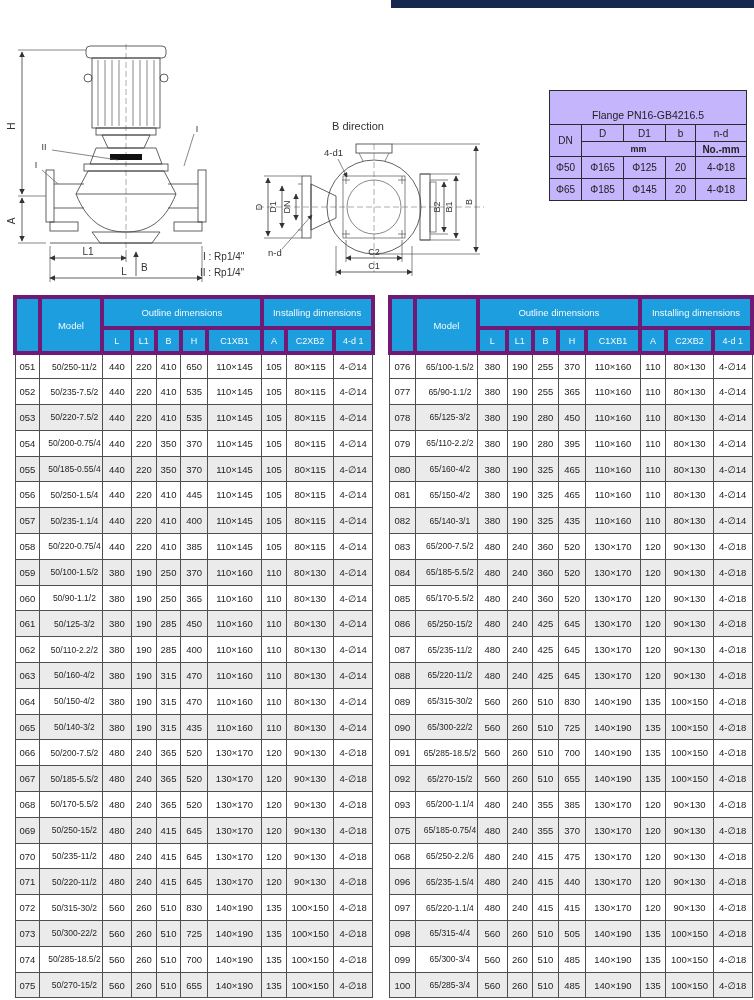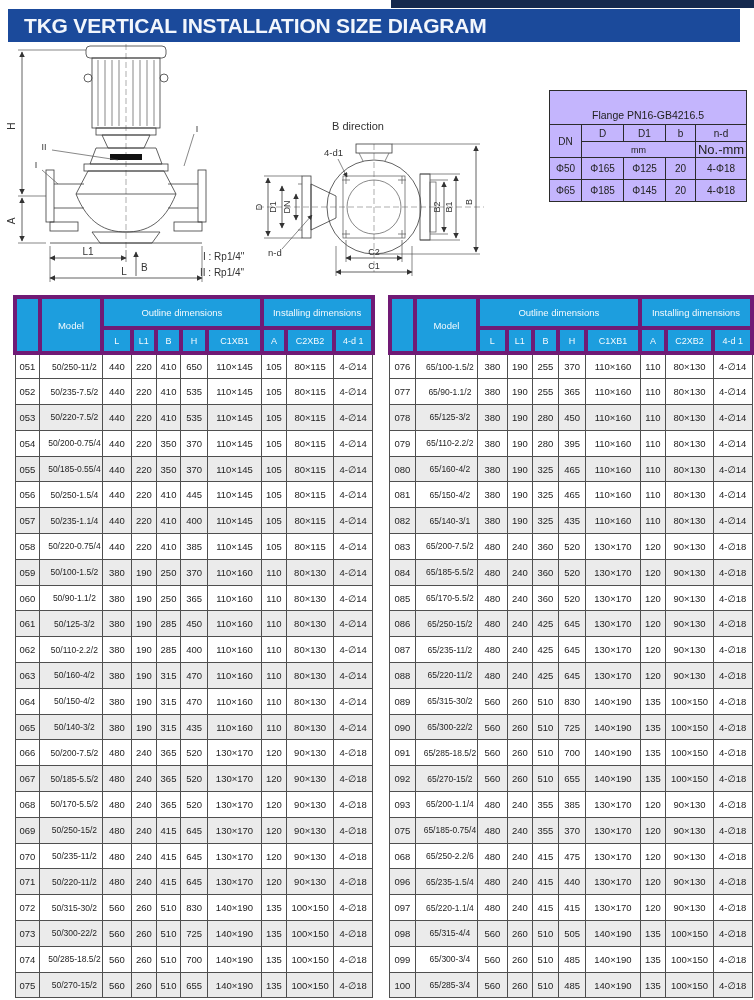--- a/index.html
+++ b/index.html
@@ -19,22 +19,22 @@
   svg.drawing text{font-family:"Liberation Sans",sans-serif;fill:#333;}
   .dline{stroke:#3a3a3a;stroke-width:.8;fill:none;}
   .thin{stroke:#555;stroke-width:.7;fill:none;}
   .dash{stroke:#777;stroke-width:.6;fill:none;stroke-dasharray:6 3;}
   
   table.flange{position:absolute;left:549px;top:90px;width:197px;border-collapse:collapse;
                table-layout:fixed;font-size:10px;color:#222;background:#c4b5fd;text-align:center;}
   table.flange th,table.flange td{border:1px solid #2b2b2b;font-weight:400;padding:0;}
   table.flange .fl-title{height:30px;font-size:10.5px;vertical-align:bottom;padding-bottom:3px;}
   table.flange .hrow th{height:16px;}
-  table.flange .urow th{height:14px;font-size:9px;}
-  table.flange .urow .small{font-size:13px;}
+  table.flange .urow th{height:14px;font-size:9px;font-weight:bold;}
+  table.flange .urow .small{font-size:10px;}
   table.flange tbody tr{height:22px;}
   
   .tables{position:absolute;left:13px;top:295px;display:flex;gap:13px;}
   table.main{border-collapse:collapse;table-layout:fixed;font-size:9.5px;color:#232323;
              border:1px solid #333;}
   table.main th{background:var(--blue);color:rgba(255,255,255,.95);font-weight:400;
                 border:4px solid #701a75;padding:0;overflow:hidden;white-space:nowrap;}
   table.main tr.h1 th{height:27px;font-size:9.5px;}
   table.main tr.h2 th{height:21px;font-size:9px;}
   table.main td{border:1px solid var(--line);text-align:center;padding:0 1px;background:#fff;
@@ -42,21 +42,20 @@
   table.main tbody tr{height:25.8px;}
   table.main tbody tr.alt td{background:var(--alt);}
   table.main td.model-cell{font-size:8.5px;padding-left:8px;}
 </style>
 </head>
 <body>
 
 <div class="page">
 
   <div class="top-strip"></div>
-  <div class="title-bar">TKG VERTICAL INSTALLATION SIZE DIAGRAM</div>
 
   <svg class="drawing" width="540" height="250" viewBox="0 0 540 250">
     <defs>
       <marker id="ah" viewBox="0 0 10 10" refX="9" refY="5" markerWidth="7" markerHeight="7" orient="auto-start-reverse">
           <path d="M0,0 L10,5 L0,10 z" fill="#333"></path>
         </marker>
     </defs>
 
     <g>
       <line class="dash" x1="120" y1="0" x2="120" y2="206"></line>

